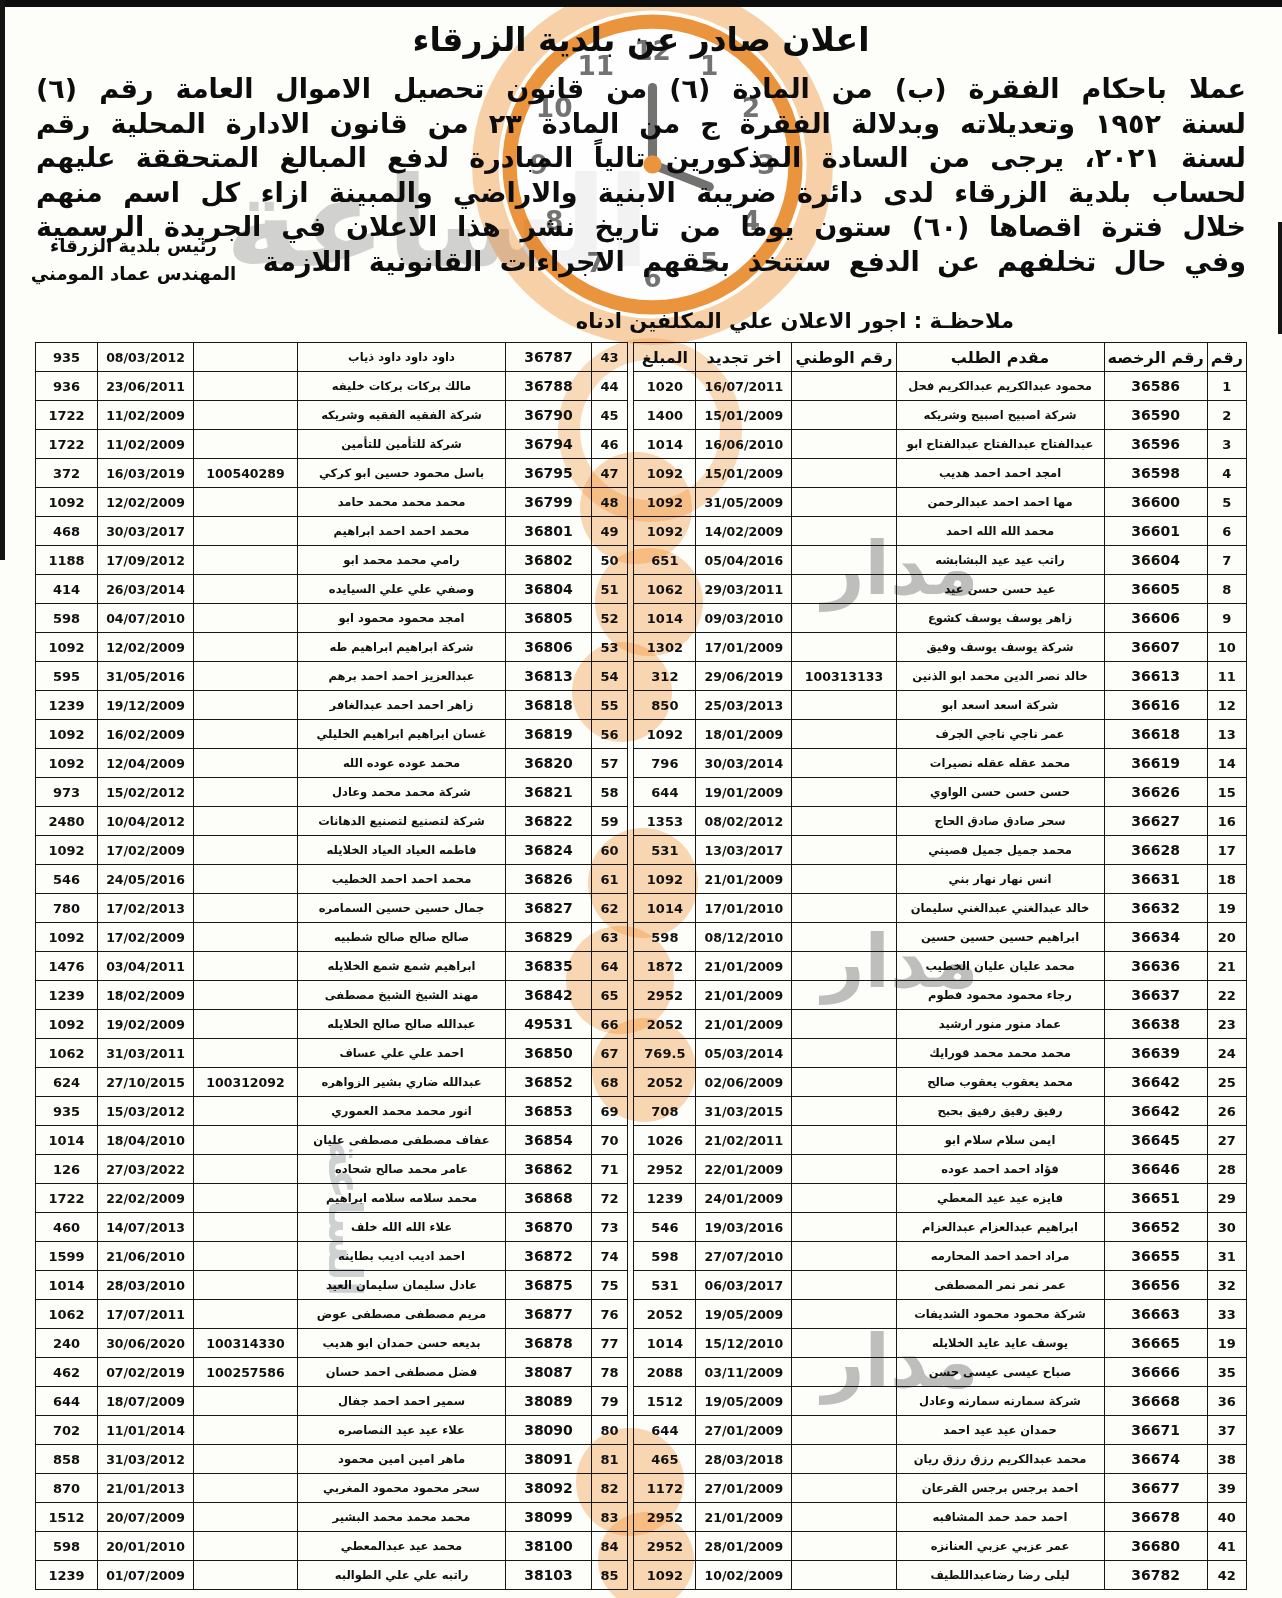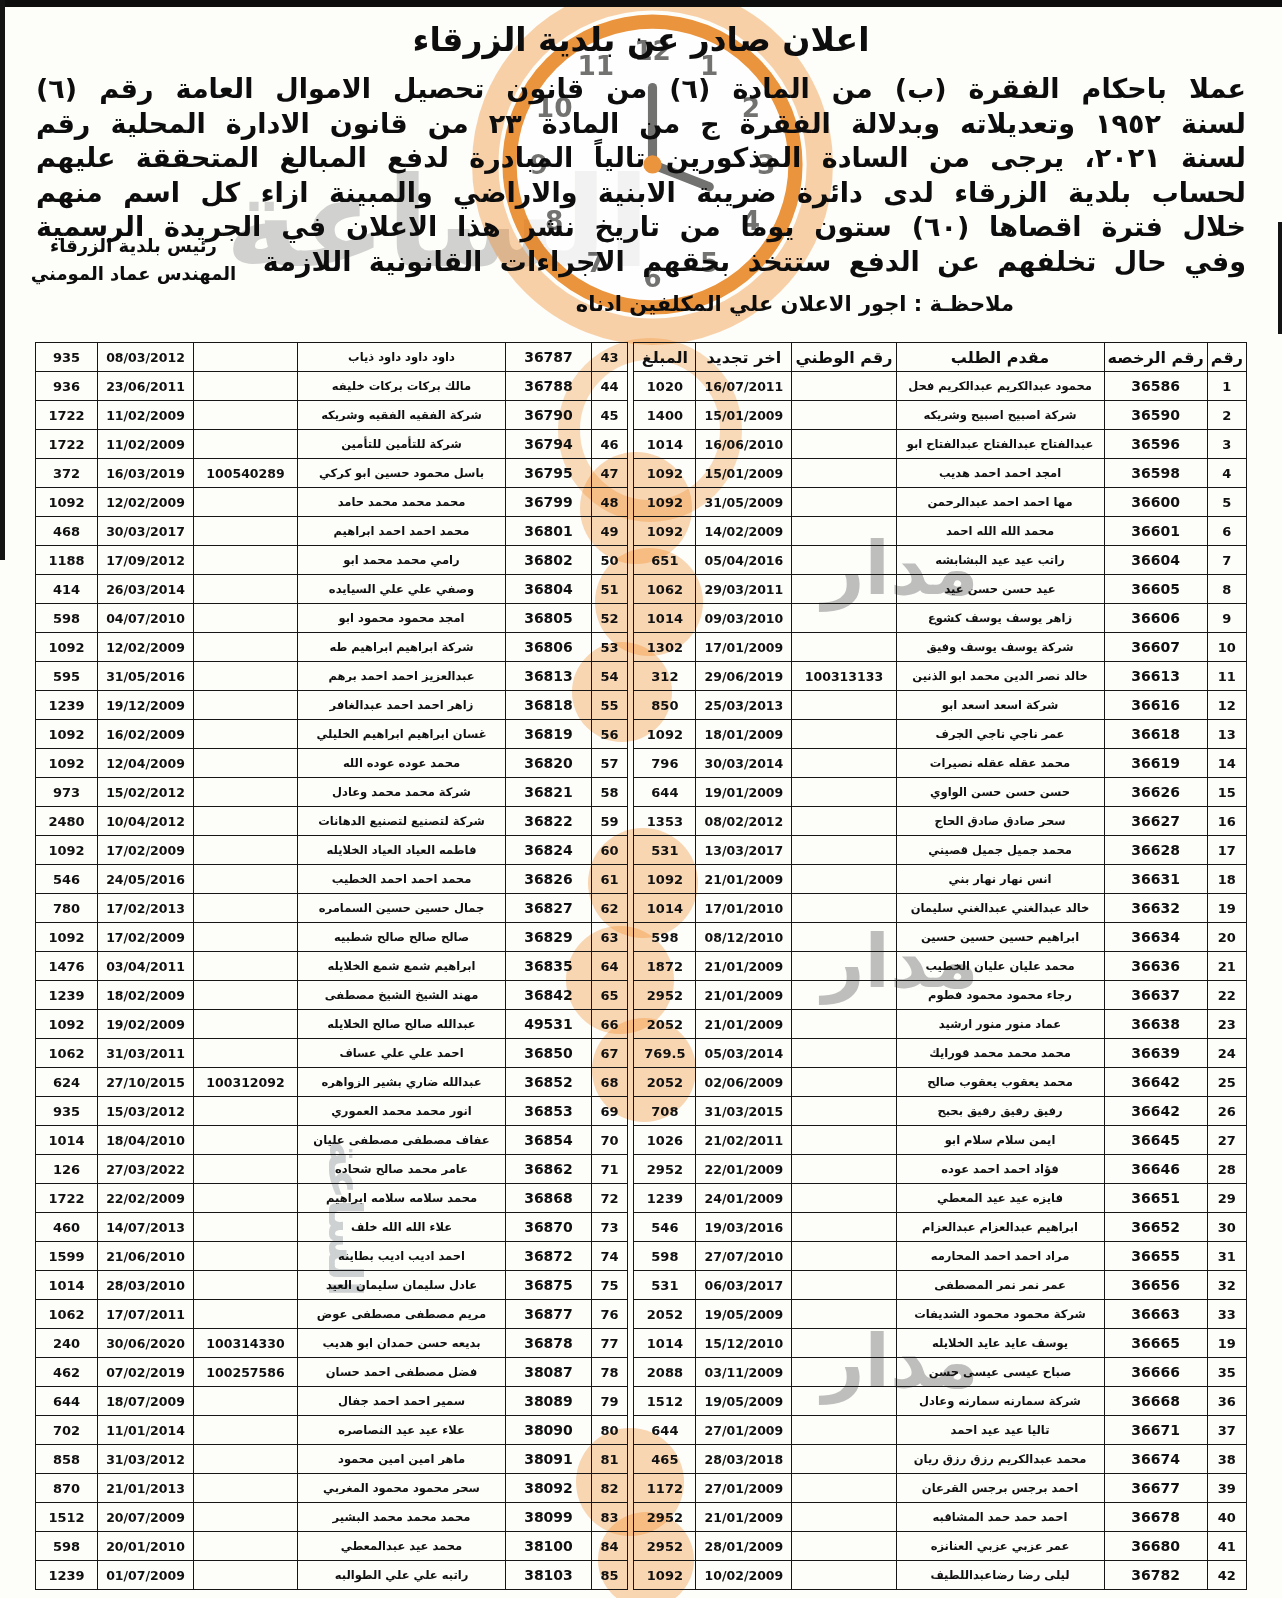--- a/index.html
+++ b/index.html
@@ -41,21 +41,21 @@
   .body-text {
     position:absolute; top:72px; right:36px; left:36px;
     font-size:27px; font-weight:bold; line-height:1.28;
     text-align:justify; word-spacing:8px;
   }
   .signature {
     position:absolute; top:232px; left:26px; width:215px;
     text-align:center; font-size:18px; font-weight:bold; line-height:1.55;
   }
   .note {
-    position:absolute; top:292px; right:268px;
+    position:absolute; top:309px; right:268px;
     font-size:21px; font-weight:bold;
   }
 
   .tables {
     position:absolute; top:342px; right:35px; left:35px;
     display:flex; justify-content:space-between;
   }
   table { border-collapse:collapse; table-layout:fixed; background:transparent; }
   col.w-num      { width:36px;  }
   col.w-license  { width:86px;  }
@@ -444,21 +444,21 @@
               <td class="c-num">36</td>
               <td class="c-license">36668</td>
               <td class="c-name">شركة سمارنه سمارنه وعادل</td>
               <td class="c-national"></td>
               <td class="c-renewal">19/05/2009</td>
               <td class="c-amount">1512</td>
             </tr>
             <tr>
               <td class="c-num">37</td>
               <td class="c-license">36671</td>
-              <td class="c-name">تاليا عيد عيد احمد</td>
+              <td class="c-name">حمدان عيد عيد احمد</td>
               <td class="c-national"></td>
               <td class="c-renewal">27/01/2009</td>
               <td class="c-amount">644</td>
             </tr>
             <tr>
               <td class="c-num">38</td>
               <td class="c-license">36674</td>
               <td class="c-name">محمد عبدالكريم رزق رزق ريان</td>
               <td class="c-national"></td>
               <td class="c-renewal">28/03/2018</td>

